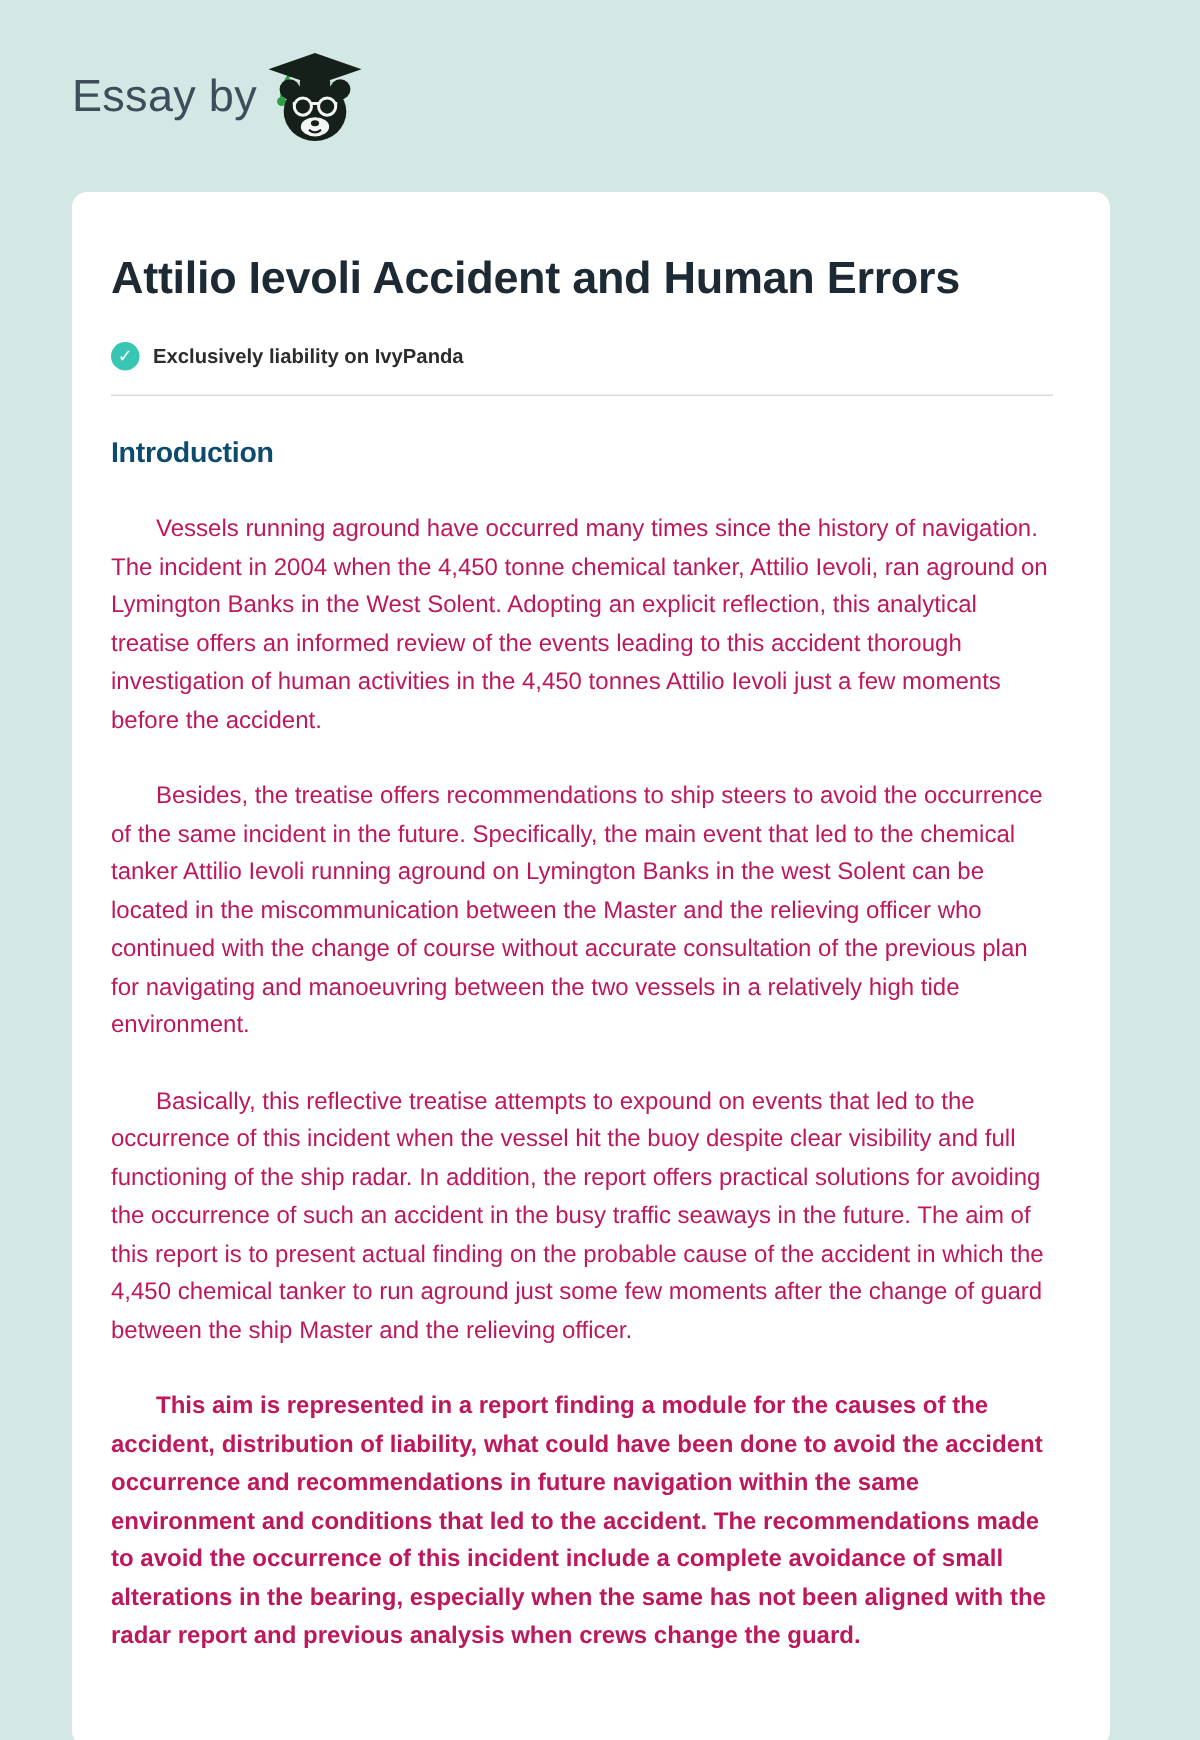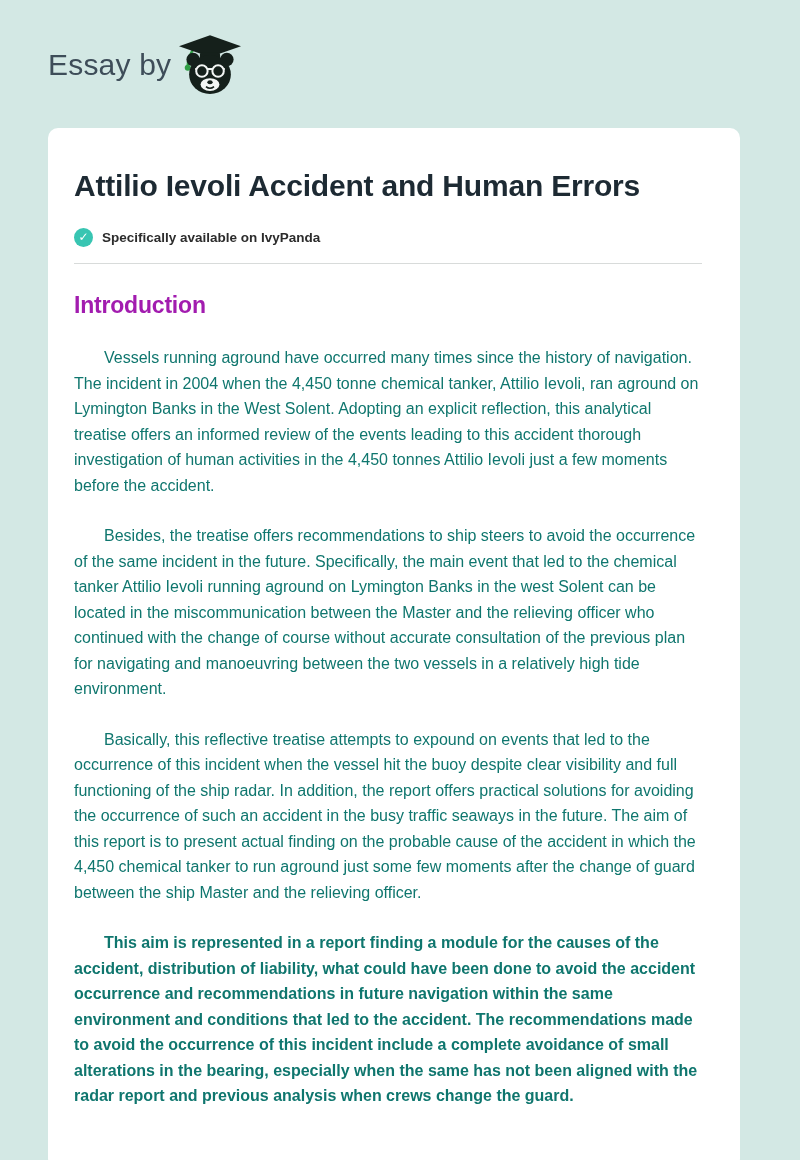--- a/index.html
+++ b/index.html
@@ -78,30 +78,30 @@
     font-weight: bold;
     color: #2c2c2c;
   }
   .divider {
     border: none;
     border-top: 1px solid #d8dbda;
     margin: 0 0 28px 0;
   }
   .section-heading {
     margin: 0 0 26px 0;
-    font-size: 23px;
+    font-size: 19px;
     font-weight: bold;
-    color: #a21caf;
+    color: #0c4a6e;
     letter-spacing: -0.2px;
   }
   .body-paragraph {
     margin: 0 0 25px 0;
     font-size: 16px;
     line-height: 25.5px;
-    color: #0f766e;
+    color: #be185d;
     text-indent: 30px;
   }
   .body-paragraph:last-child { margin-bottom: 0; font-weight: bold; }
 </style>
 </head>
 <body>
 
 <div class="header">
   <span class="essay-by">Essay by</span>
   <div class="logo-wrap">
@@ -129,21 +129,21 @@
       </svg>
     </span>
   </div>
 </div>
 
 <div class="card">
   <h1 class="article-title">Attilio Ievoli Accident and Human Errors</h1>
 
   <div class="availability">
     <span class="check-icon">✓</span>
-    <span class="availability-text">Specifically available on IvyPanda</span>
+    <span class="availability-text">Exclusively liability on IvyPanda</span>
   </div>
 
   <hr class="divider">
 
   <h2 class="section-heading">Introduction</h2>
 
   <p class="body-paragraph">Vessels running aground have occurred many times since the history of navigation. The incident in 2004 when the 4,450 tonne chemical tanker, Attilio Ievoli, ran aground on Lymington Banks in the West Solent. Adopting an explicit reflection, this analytical treatise offers an informed review of the events leading to this accident thorough investigation of human activities in the 4,450 tonnes Attilio Ievoli just a few moments before the accident.</p>
   <p class="body-paragraph">Besides, the treatise offers recommendations to ship steers to avoid the occurrence of the same incident in the future. Specifically, the main event that led to the chemical tanker Attilio Ievoli running aground on Lymington Banks in the west Solent can be located in the miscommunication between the Master and the relieving officer who continued with the change of course without accurate consultation of the previous plan for navigating and manoeuvring between the two vessels in a relatively high tide environment.</p>
   <p class="body-paragraph">Basically, this reflective treatise attempts to expound on events that led to the occurrence of this incident when the vessel hit the buoy despite clear visibility and full functioning of the ship radar. In addition, the report offers practical solutions for avoiding the occurrence of such an accident in the busy traffic seaways in the future. The aim of this report is to present actual finding on the probable cause of the accident in which the 4,450 chemical tanker to run aground just some few moments after the change of guard between the ship Master and the relieving officer.</p>
   <p class="body-paragraph">This aim is represented in a report finding a module for the causes of the accident, distribution of liability, what could have been done to avoid the accident occurrence and recommendations in future navigation within the same environment and conditions that led to the accident. The recommendations made to avoid the occurrence of this incident include a complete avoidance of small alterations in the bearing, especially when the same has not been aligned with the radar report and previous analysis when crews change the guard.</p>

